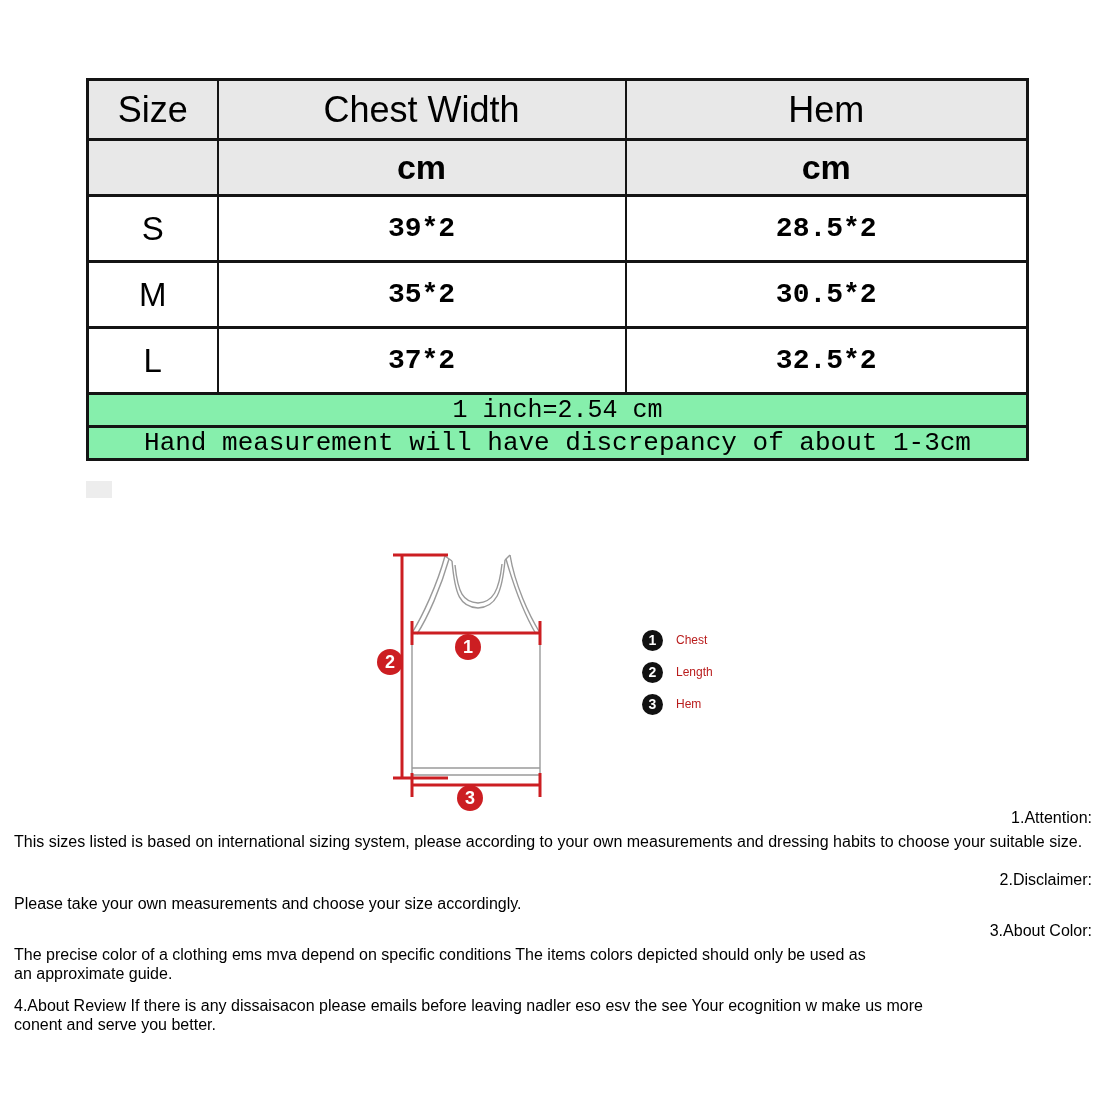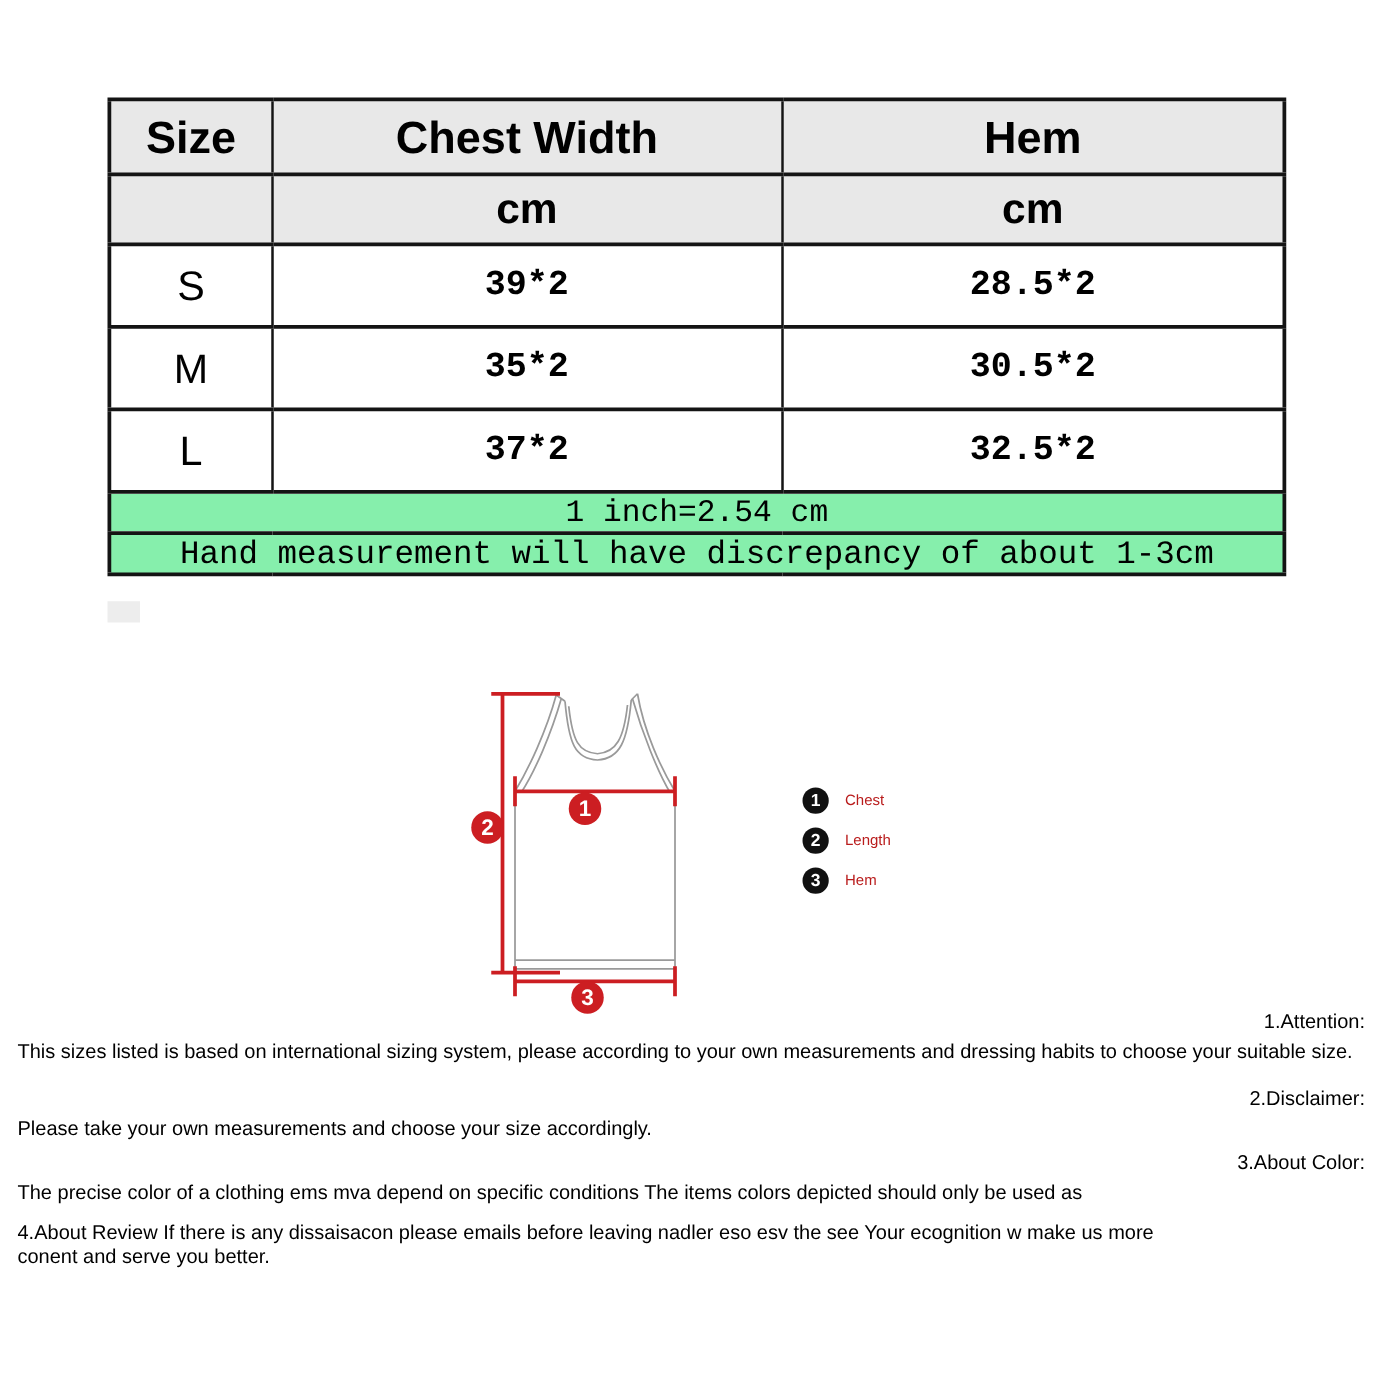--- a/index.html
+++ b/index.html
@@ -12,21 +12,21 @@
   
   table.size-table {
     position:absolute; left:86px; top:78px; width:940px;
     border-collapse:collapse; table-layout:fixed;
     border:3px solid #141414;
   }
   .size-table td {
     border:2px solid #141414; border-top-width:3px; border-bottom-width:3px;
     text-align:center; vertical-align:middle; padding:0; overflow:hidden;
   }
-  .r-head td  { height:60px; background:#e8e8e8; font-weight:bold; font-size:36px; font-family:"Liberation Sans",sans-serif; }
+  .r-head td  { height:60px; background:#e8e8e8; font-weight:normal; font-size:36px; font-family:"Liberation Sans",sans-serif; }
   .r-unit td  { height:56px; background:#e8e8e8; font-weight:bold; font-size:34px; font-family:Liberation Sans, sans-serif; }
   .r-data td  { height:66px; background:#ffffff; font-weight:bold; font-size:28px; font-family:"Liberation Mono",monospace; }
   .r-data td.size-cell { font-family:"Liberation Sans",sans-serif; font-weight:400; font-size:33px; }
   .r-foot td  { height:33px; background:#86efac; font-weight:normal; font-size:25px; font-family:"Liberation Mono",monospace; }
   .r-foot.last td { font-size:26px; }
 
   .scan-artifact {
     position:absolute; left:86px; top:481px; width:26px; height:17px;
     background:#ededed;
   }
@@ -162,20 +162,21 @@
       <div class="note-title">1.Attention:</div>
       <div class="note-line">This sizes listed is based on international sizing system, please according to your own measurements and dressing habits to choose your suitable size.</div>
     </div>
     <div class="note-block n2">
       <div class="note-title">2.Disclaimer:</div>
       <div class="note-line">Please take your own measurements and choose your size accordingly.</div>
     </div>
     <div class="note-block n3">
       <div class="note-title">3.About Color:</div>
       <div class="note-line">The precise color of a clothing ems mva depend on specific conditions The items colors depicted should only be used as</div>
+      <div class="note-line">an approximate guide.</div>
     </div>
     <div class="note-block n4">
       <div class="note-line">4.About Review If there is any dissaisacon please emails before leaving nadler eso esv the see Your ecognition w make us more</div>
       <div class="note-line">conent and serve you better.</div>
     </div>
   </div>
 
 </div>
 
 </body></html>

